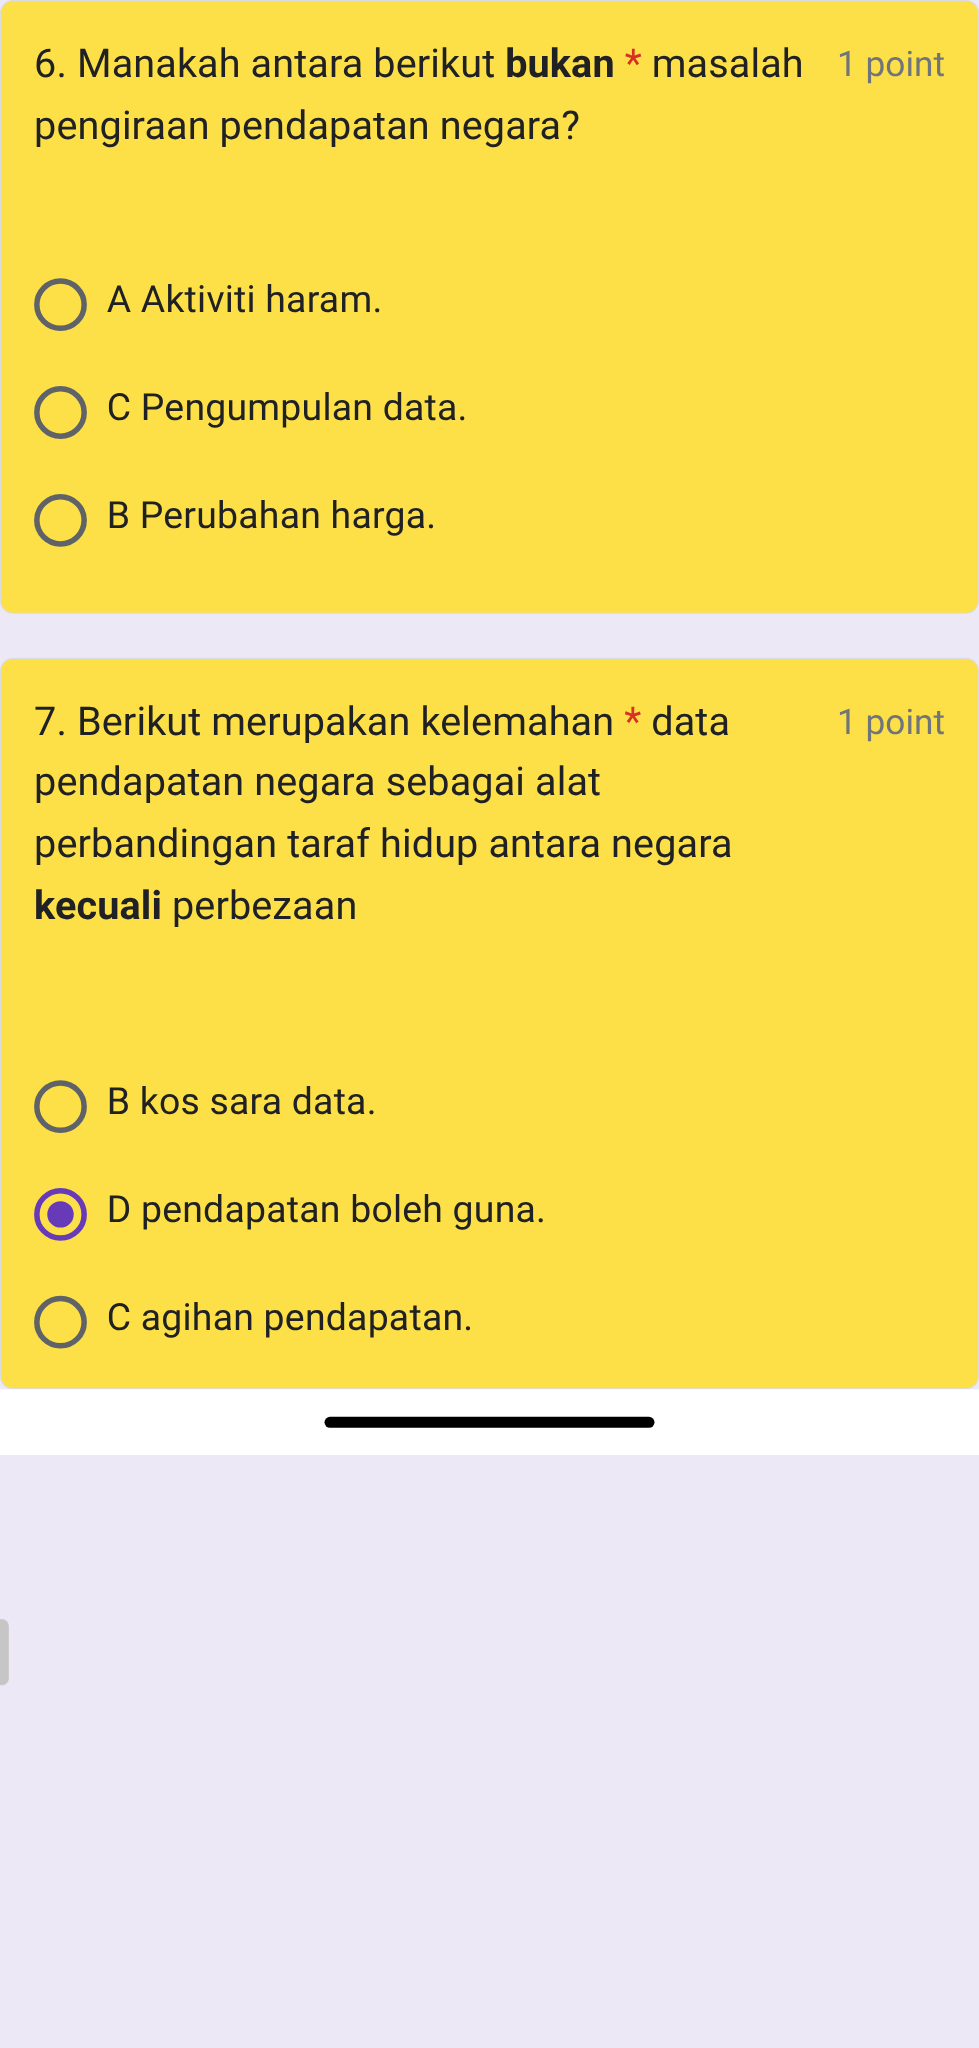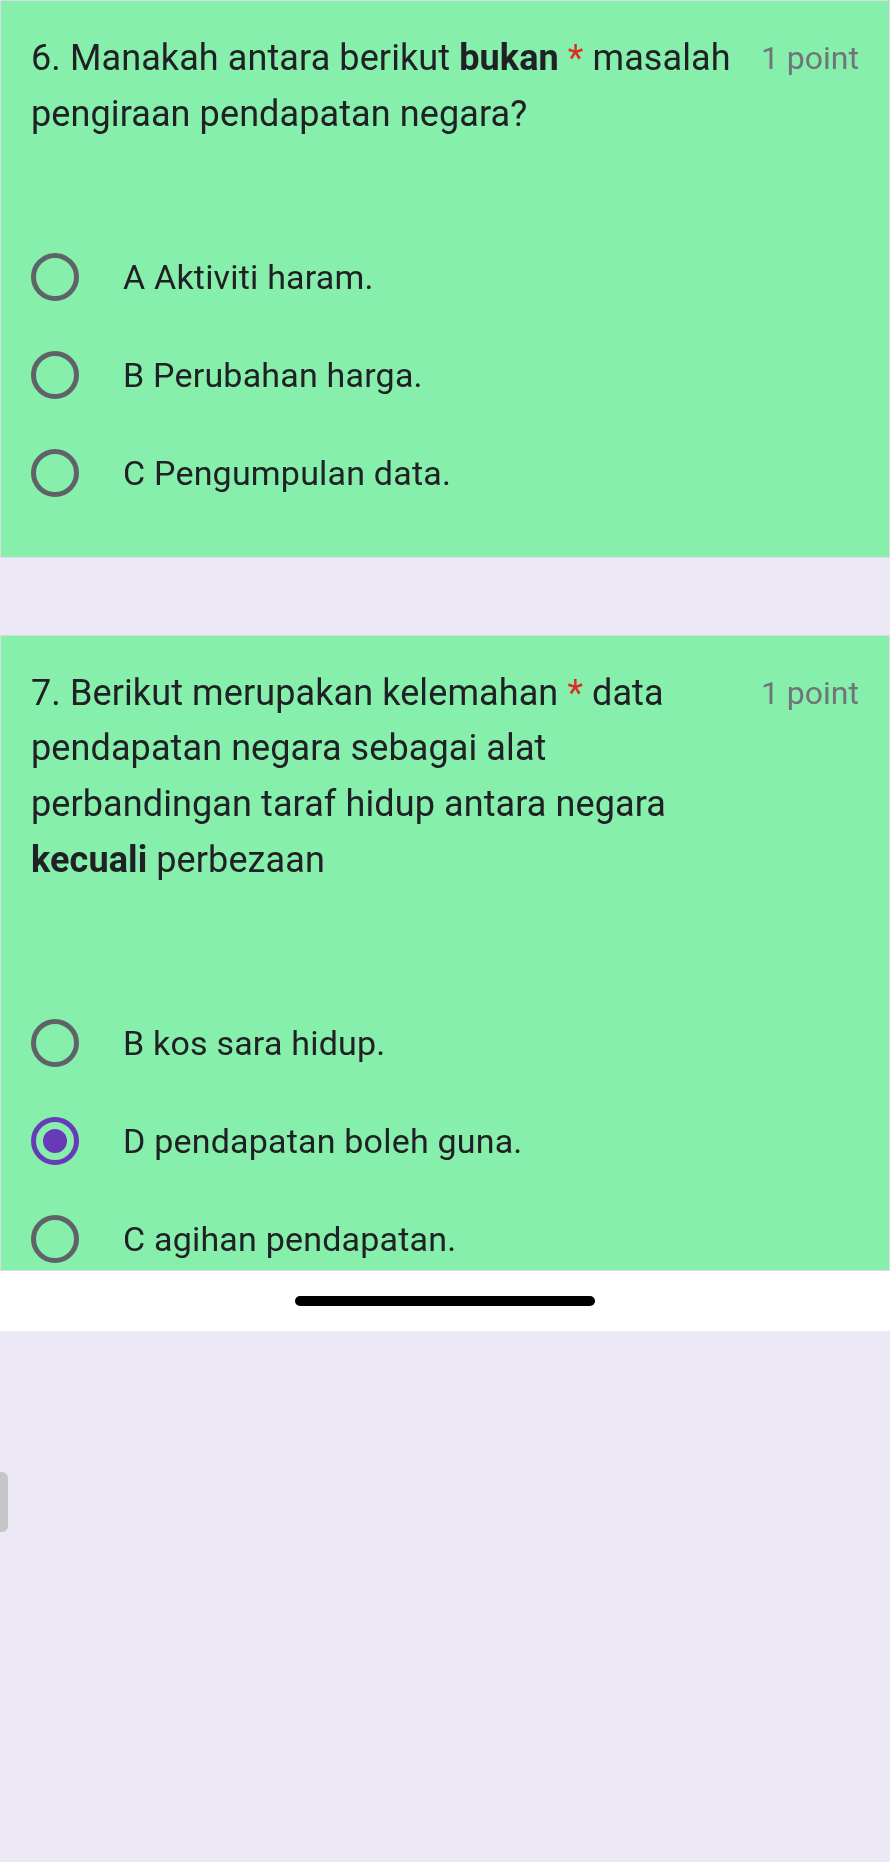--- a/index.html
+++ b/index.html
@@ -3,23 +3,23 @@
 <meta charset="utf-8">
 <style>
   * { box-sizing: border-box; margin: 0; padding: 0; }
   html, body {
     width: 890px;
     font-family: Roboto, Arial, sans-serif;
     background: #ece8f5;
     color: #202124;
   }
   .card {
-    background: #86efac;
+    background: #fde047;
     border: 1px solid #dadce0;
-    border-radius: 0;
+    border-radius: 12px;
     padding: 30px 30px 60px 30px;
     margin-bottom: 0;
   }
   .divider {
     height: 40px;
     background: #ece8f5;
   }
   .q-header {
     display: flex;
     align-items: flex-start;
@@ -39,22 +39,21 @@
     font-size: 32px;
     color: #70757a;
     white-space: nowrap;
     padding-top: 8px;
   }
   .options {
     margin-top: 110px;
   }
   .option-row {
     display: flex;
-    align-items: center;
-    gap: 44px;
+    gap: 18px;
     margin-bottom: 50px;
     cursor: pointer;
   }
   .option-row:last-child { margin-bottom: 0; }
   .radio {
     width: 48px;
     height: 48px;
     border: 5px solid #5f6368;
     border-radius: 50%;
     flex-shrink: 0;
@@ -115,40 +114,40 @@
     </div>
     <div class="points">1 point</div>
   </div>
   <div class="options">
     <div class="option-row">
       <div class="radio"></div>
       <div class="option-label">A Aktiviti haram.</div>
     </div>
     <div class="option-row">
       <div class="radio"></div>
-      <div class="option-label">B Perubahan harga.</div>
+      <div class="option-label">C Pengumpulan data.</div>
     </div>
     <div class="option-row">
       <div class="radio"></div>
-      <div class="option-label">C Pengumpulan data.</div>
+      <div class="option-label">B Perubahan harga.</div>
     </div>
   </div>
 </div>
 
 <div class="divider"></div>
 
-<div class="card" style="padding-bottom:7px;margin-top:37px;">
+<div class="card" style="padding-bottom:36px;">
   <div class="q-header">
     <div class="q-title"><span>7.</span> <span>Berikut merupakan kelemahan</span><span class="req"> *</span><span> data pendapatan negara sebagai alat perbandingan taraf hidup antara negara </span><span class="bold">kecuali</span><span> perbezaan</span></div>
     <div class="points">1 point</div>
   </div>
   <div class="options q7-options">
     <div class="option-row">
       <div class="radio"></div>
-      <div class="option-label">B kos sara hidup.</div>
+      <div class="option-label">B kos sara data.</div>
     </div>
     <div class="option-row">
       <div class="radio selected"></div>
       <div class="option-label">D pendapatan boleh guna.</div>
     </div>
     <div class="option-row">
       <div class="radio"></div>
       <div class="option-label">C agihan pendapatan.</div>
     </div>
   </div>

